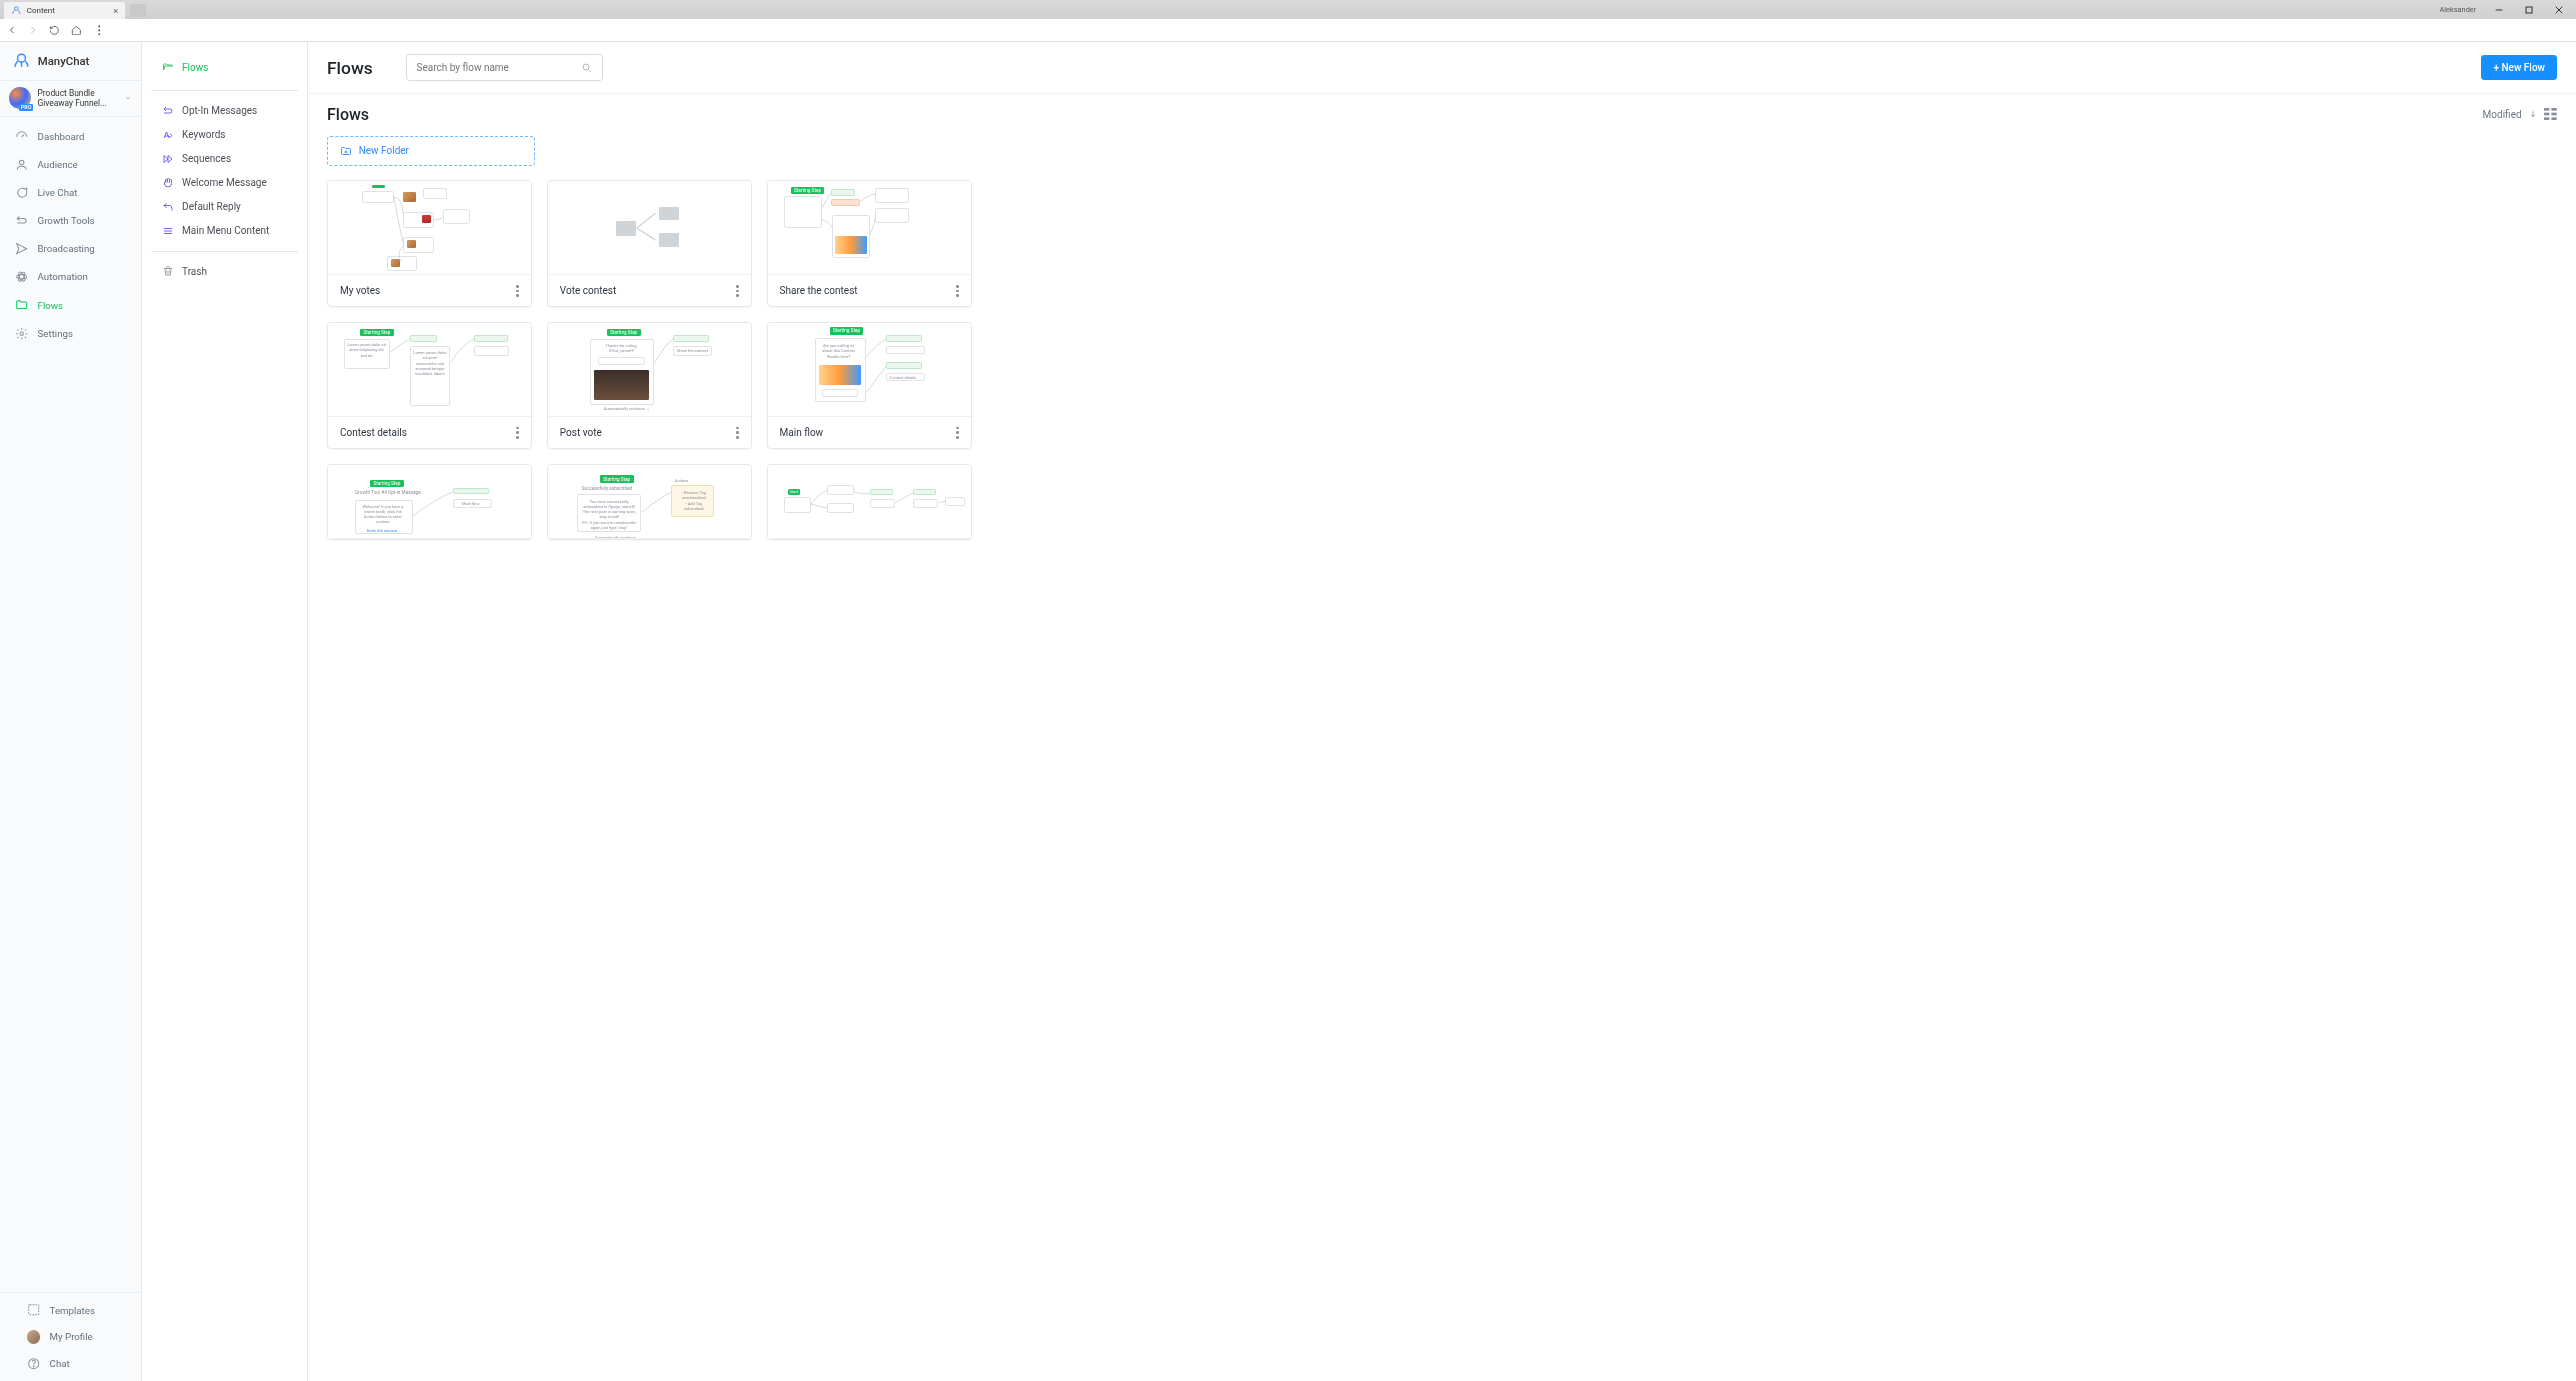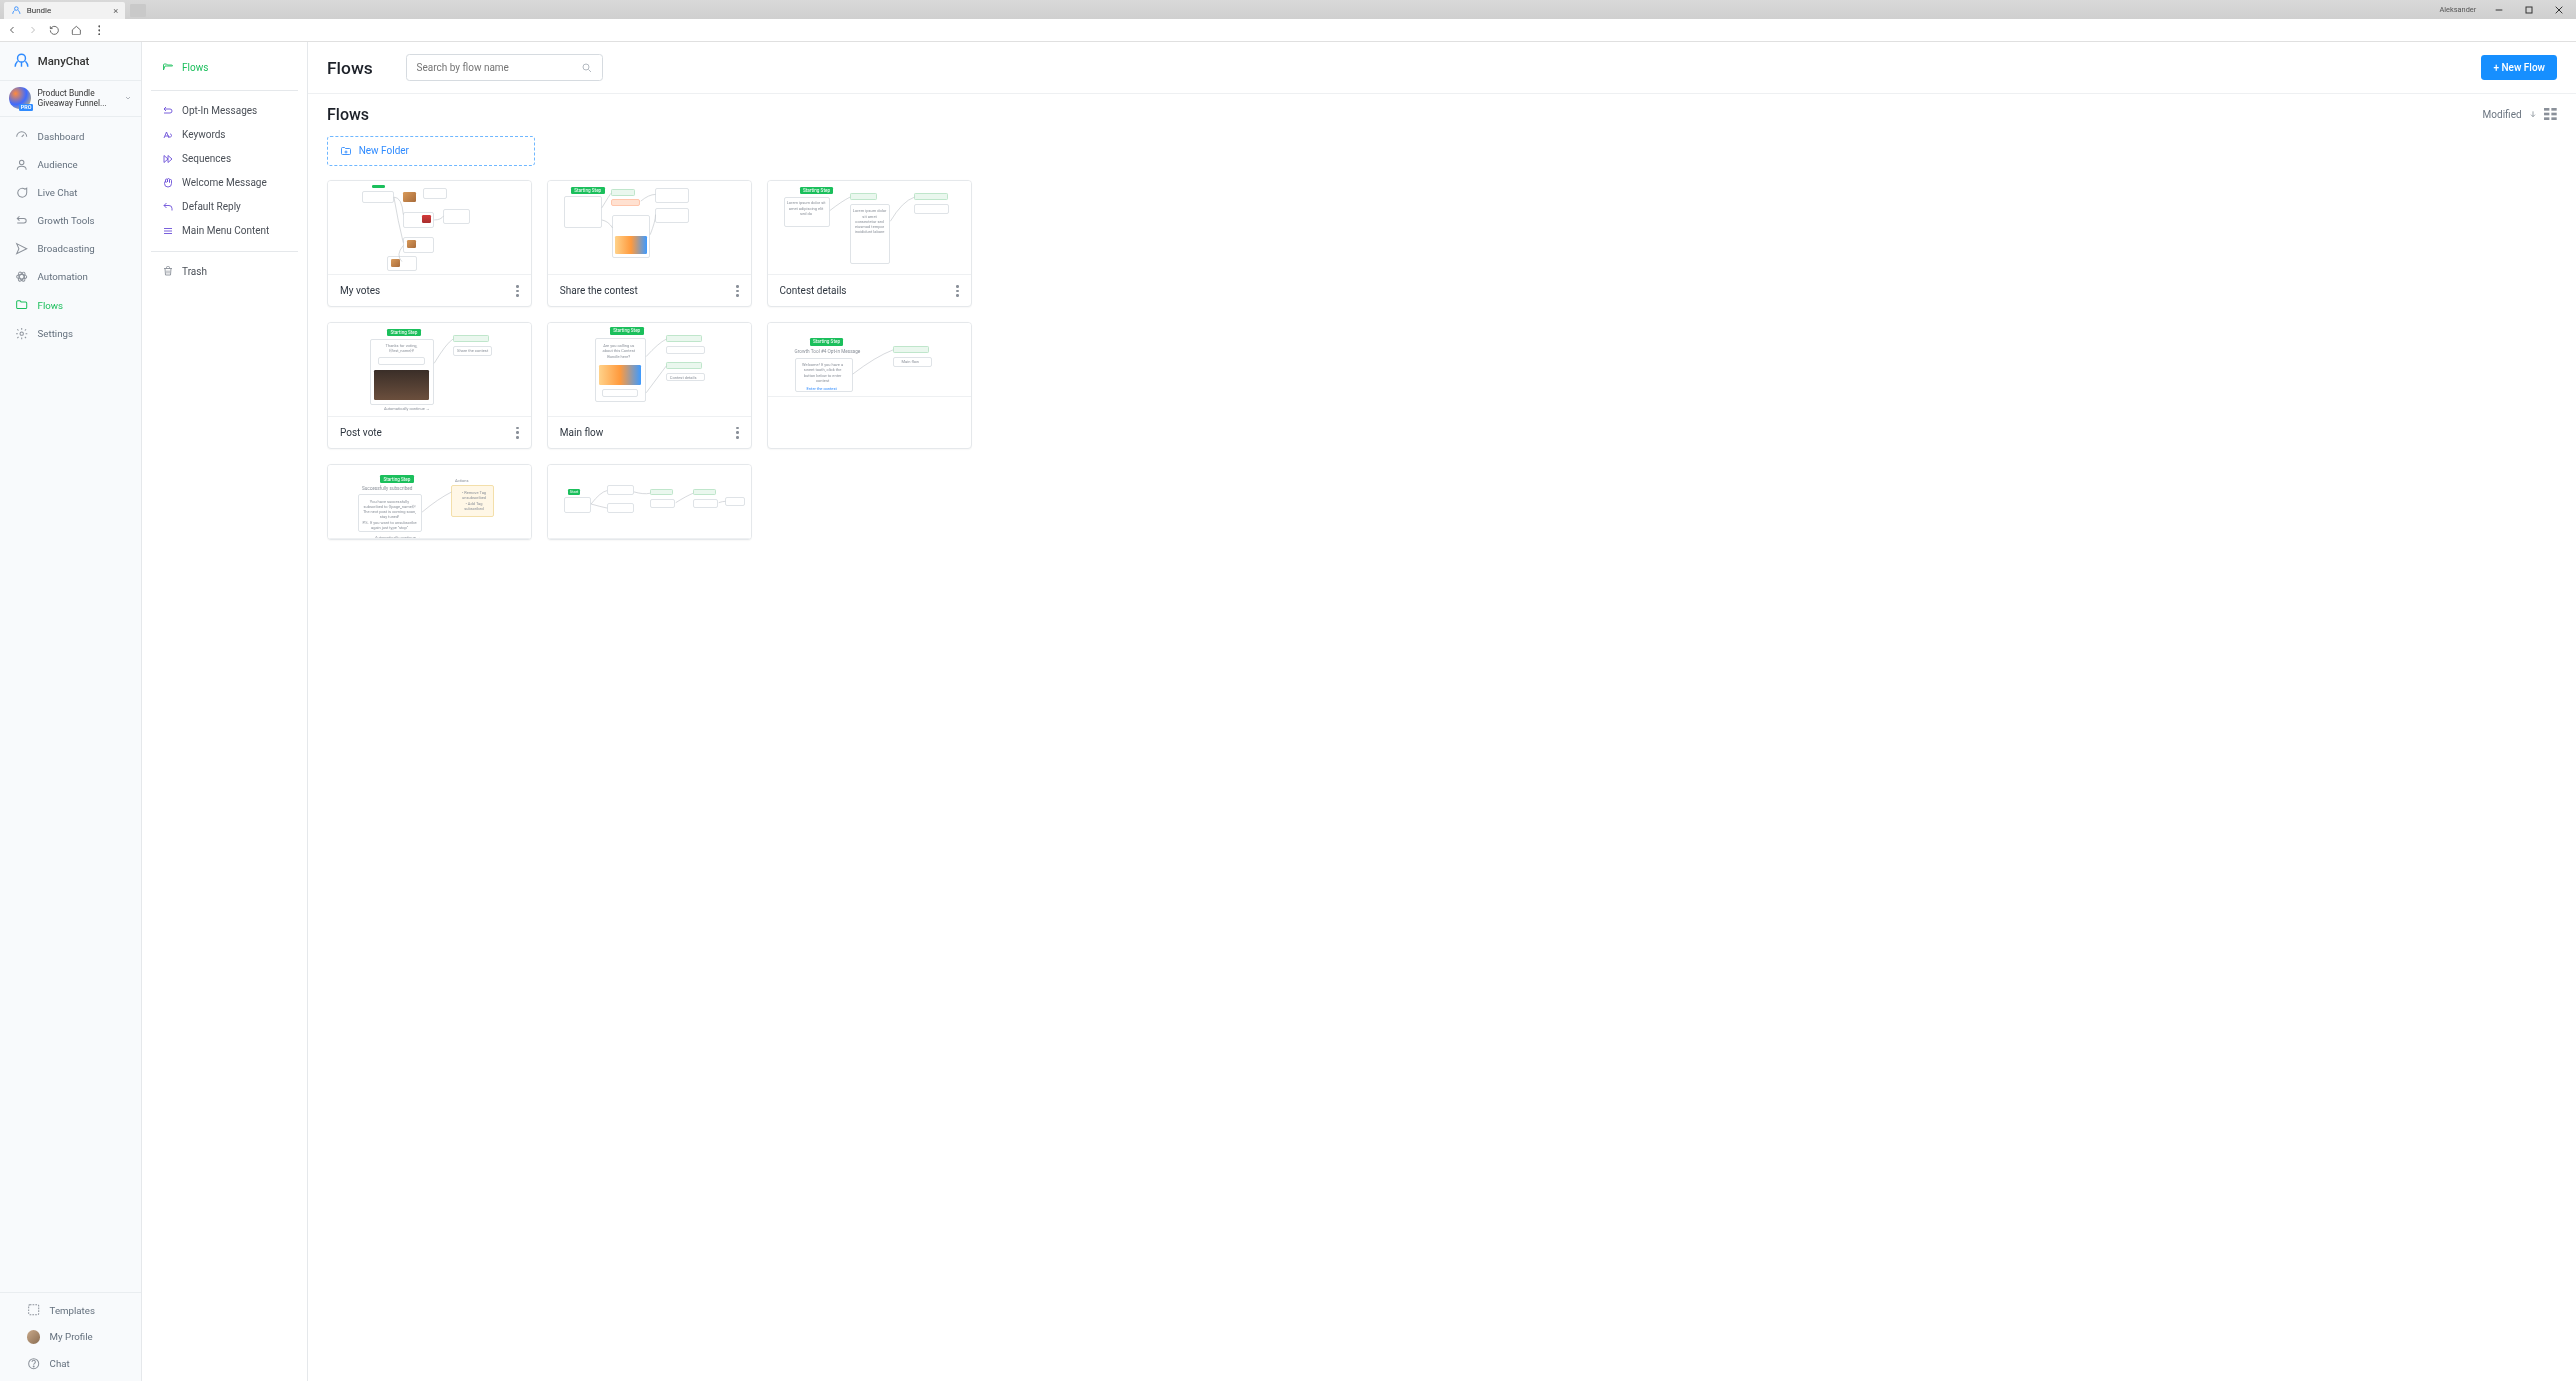--- a/index.html
+++ b/index.html
@@ -92,21 +92,21 @@
 
 <div class="browser-chrome">
   <div class="tab-bar">
     <div class="tab">
       <span class="favicon">
         <svg width="10.7" height="10.7" viewBox="0 0 24 24" fill="none" stroke="#2f8bff" stroke-width="2">
             <circle cx="12" cy="8" r="4"></circle>
             <path d="M8 12c-3 2-4 6-4 8M16 12c3 2 4 6 4 8"></path>
           </svg>
       </span>
-      <span>Bundle</span>
+      <span>Content</span>
       <span class="close">×</span>
     </div>
     <div class="new-tab"></div>
     <div class="win-controls">
       <span class="win-user">Aleksander</span>
       <div class="win-btn">
           <svg width="8" height="8" viewBox="0 0 12 12">
             <line x1="1" y1="6" x2="11" y2="6" stroke="#333" stroke-width="1.5"></line>
           </svg>
         </div>
@@ -424,20 +424,38 @@
           <div class="card-footer">
             <span>My votes</span>
             <div class="card-menu">
                 <span></span>
                 <span></span>
                 <span></span>
               </div>
           </div>
         </div>
 
+        <div class="card">
+          <div class="card-preview">
+            <div class="pv-gray-block" style="left:68px;top:40px;width:20px;height:14.8px"></div>
+            <div class="pv-gray-block" style="left:111px;top:25.5px;width:20px;height:13.4px"></div>
+            <div class="pv-gray-block" style="left:111px;top:52px;width:20px;height:13.4px"></div>
+            <svg style="position:absolute;left:0;top:0" width="205" height="94" viewBox="0 0 305 140">
+                <path d="M132 70 L160 48 M132 70 L160 88" fill="none" stroke="#cfd4d9" stroke-width="2"></path>
+              </svg>
+          </div>
+          <div class="card-footer">
+            <span>Vote contest</span>
+            <div class="card-menu">
+                <span></span>
+                <span></span>
+                <span></span>
+              </div>
+          </div>
+        </div>
 
         <div class="card">
           <div class="card-preview">
             <div class="pv-green" style="left:23px;top:5.4px">Starting Step</div>
             <div class="pv-card" style="left:16px;top:14.8px;width:38px;height:32px"></div>
             <div class="pv-pill" style="left:63px;top:8px;width:24px"></div>
             <div class="pv-card" style="left:63px;top:17.4px;width:29.5px;height:6.7px;background:#ffe1d1;border-color:#ffc6ac"></div>
             <div class="pv-card" style="left:107px;top:6.7px;width:34px;height:14.8px"></div>
             <div class="pv-card" style="left:107px;top:27px;width:34px;height:14.8px"></div>
             <div class="pv-card" style="left:64px;top:34px;width:38px;height:43px"></div>

